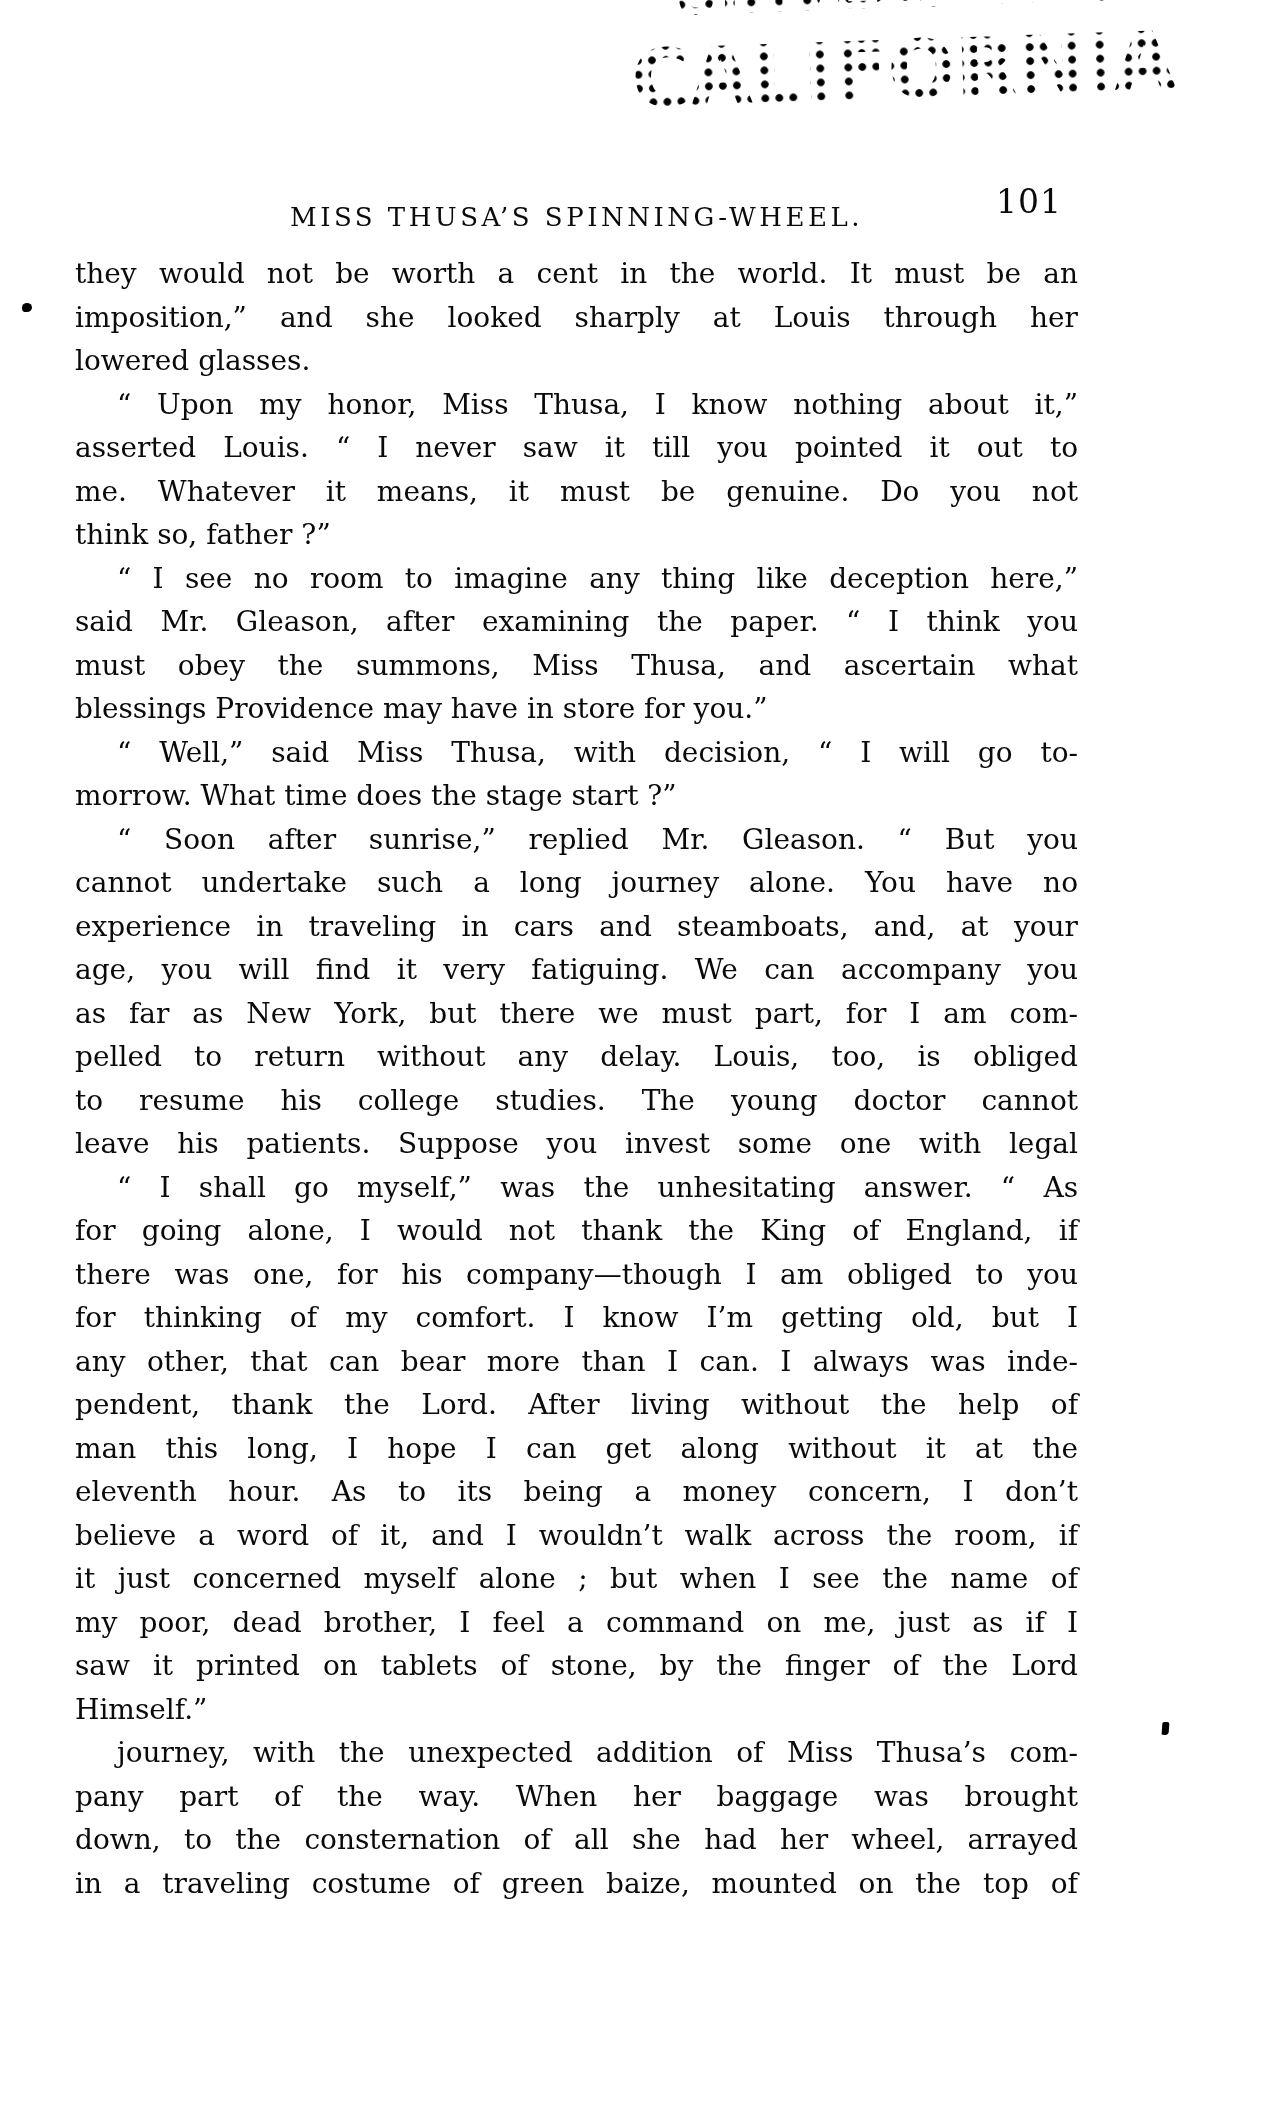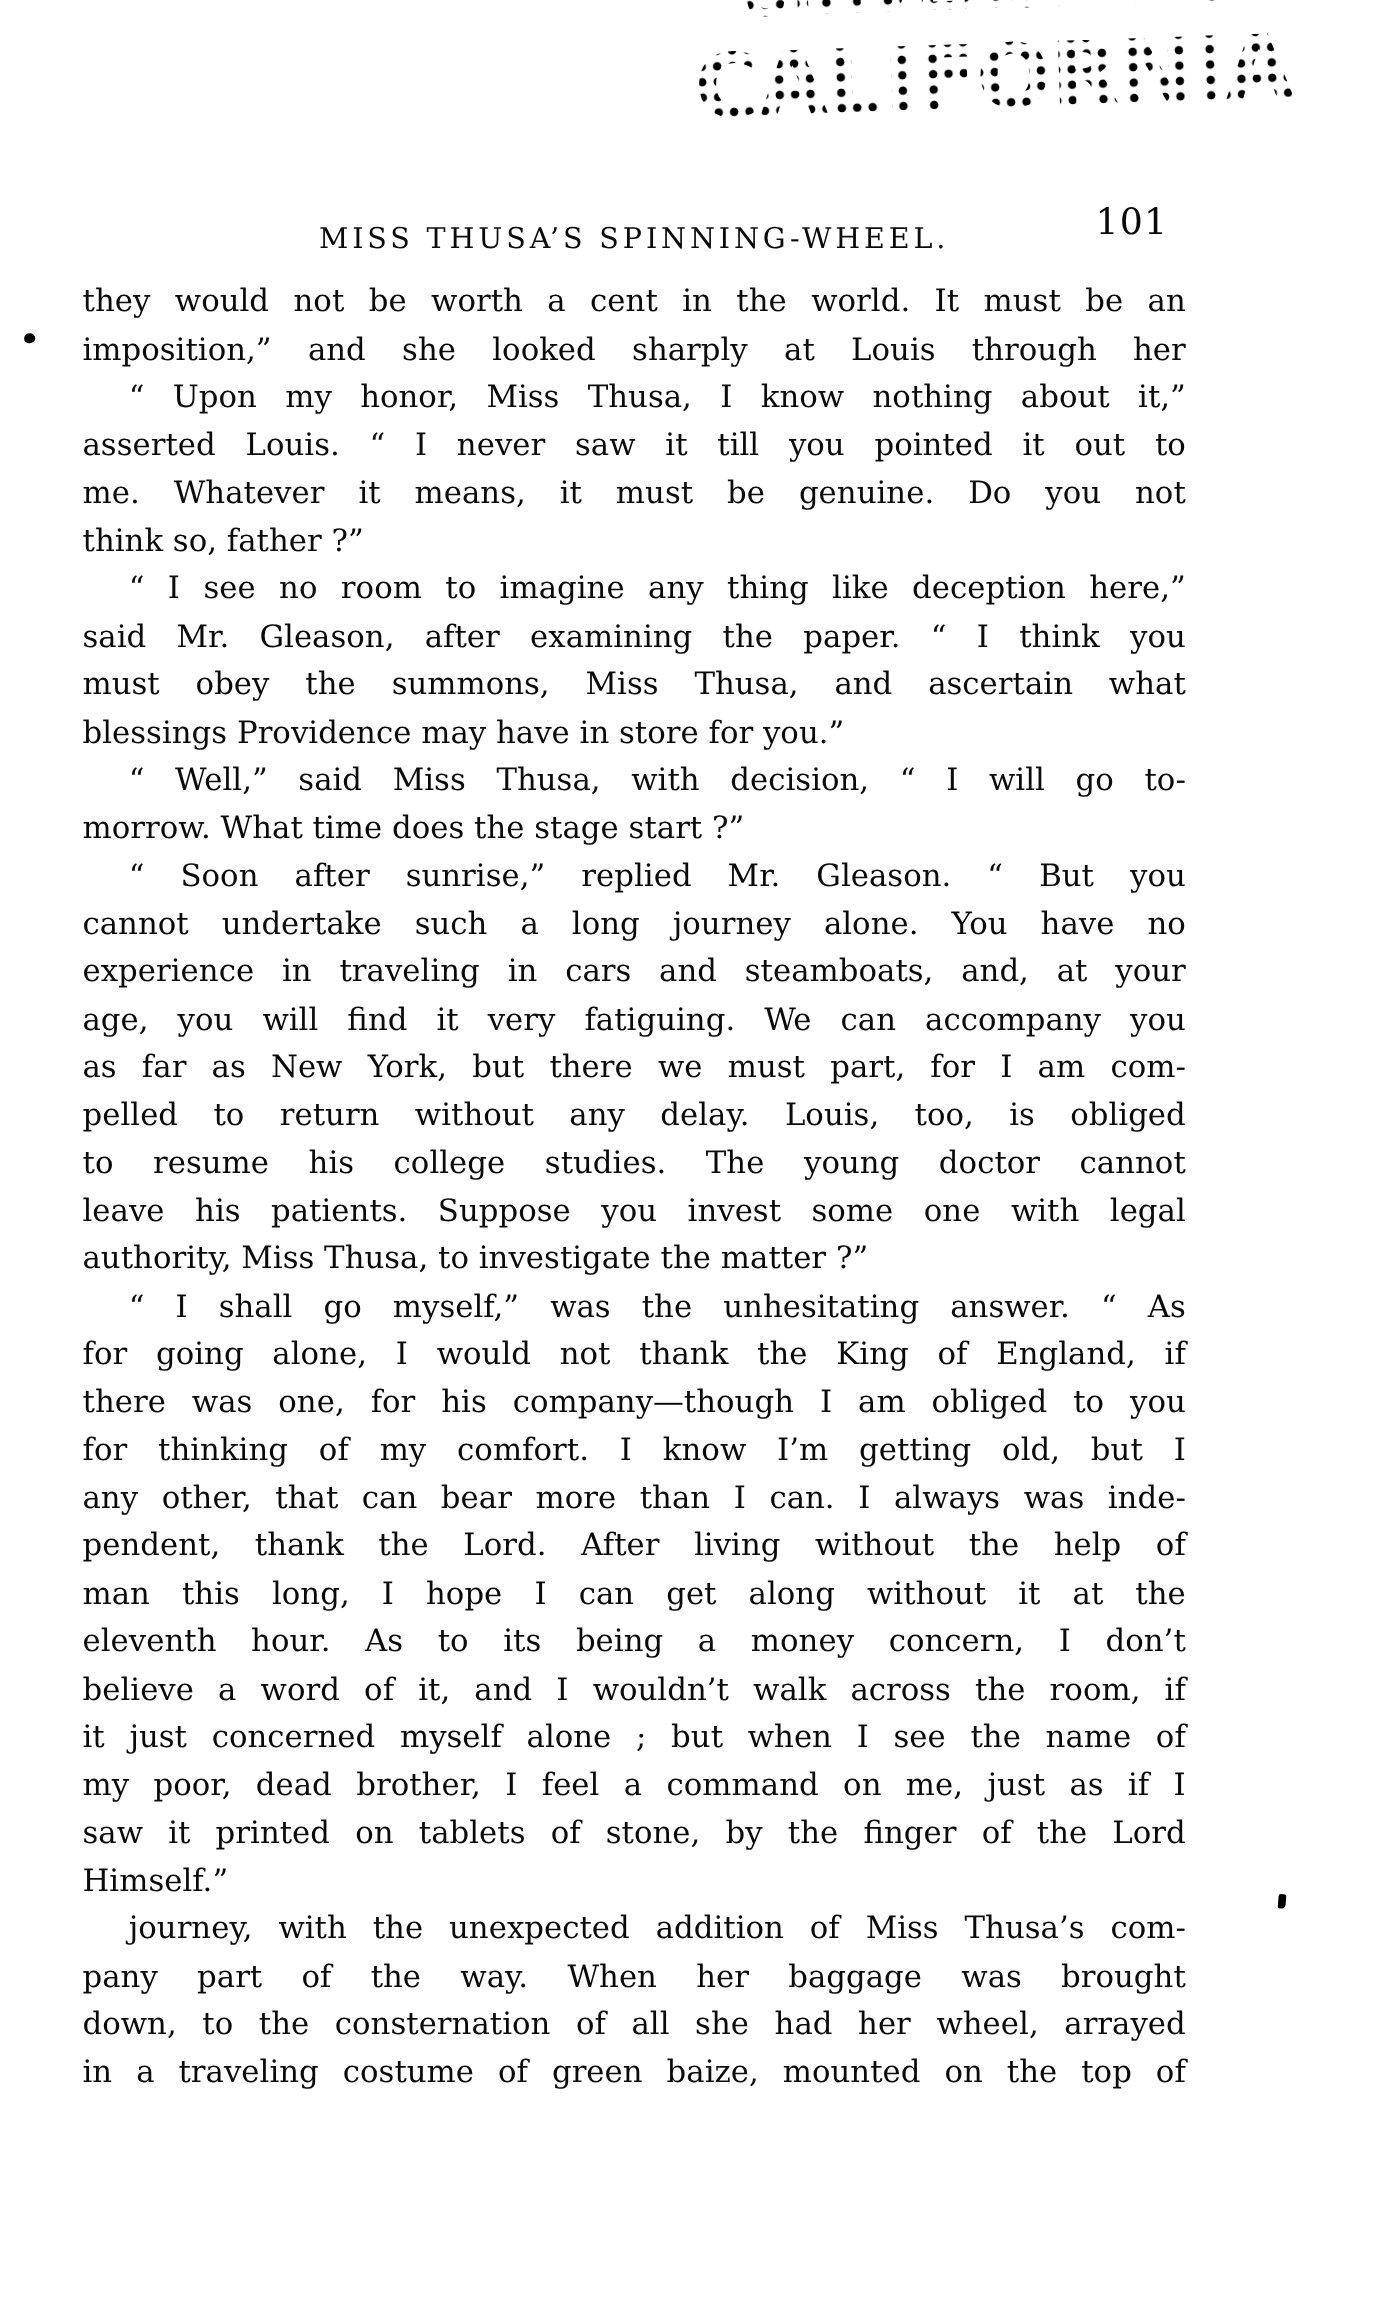--- a/index.html
+++ b/index.html
@@ -124,20 +124,21 @@
 
   <div class="header">
     <span class="running-title">MISS THUSA’S SPINNING-WHEEL.</span>
     <span class="page-number">101</span>
   </div>
 
   <div class="text-block">
       <div class="para">
         <div class="line">they would not be worth a cent in the world.  It must be an</div>
         <div class="line">imposition,” and she looked sharply at Louis through her</div>
+        <div class="line last">lowered glasses.</div>
       </div>
       <div class="para indent">
         <div class="line">“ Upon my honor, Miss Thusa, I know nothing about it,”</div>
         <div class="line">asserted Louis.  “ I never saw it till you pointed it out to</div>
         <div class="line">me.  Whatever it means, it must be genuine.  Do you not</div>
         <div class="line last">think so, father ?”</div>
       </div>
       <div class="para indent">
         <div class="line">“ I see no room to imagine any thing like deception here,”</div>
         <div class="line">said Mr. Gleason, after examining the paper.  “ I think you</div>
@@ -150,21 +151,20 @@
       </div>
       <div class="para indent">
         <div class="line">“ Soon after sunrise,” replied Mr. Gleason.  “ But you</div>
         <div class="line">cannot undertake such a long journey alone.  You have no</div>
         <div class="line">experience in traveling in cars and steamboats, and, at your</div>
         <div class="line">age, you will find it very fatiguing.  We can accompany you</div>
         <div class="line">as far as New York, but there we must part, for I am com-</div>
         <div class="line">pelled to return without any delay.  Louis, too, is obliged</div>
         <div class="line">to resume his college studies.  The young doctor cannot</div>
         <div class="line">leave his patients.  Suppose you invest some one with legal</div>
-        <div class="line last">authority, Miss Thusa, to investigate the matter ?”</div>
       </div>
       <div class="para indent">
         <div class="line">“ I shall go myself,” was the unhesitating answer.  “ As</div>
         <div class="line">for going alone, I would not thank the King of England, if</div>
         <div class="line">there was one, for his company—though I am obliged to you</div>
         <div class="line">for thinking of my comfort.  I know I’m getting old, but I</div>
         <div class="line">any other, that can bear more than I can.  I always was inde-</div>
         <div class="line">pendent, thank the Lord.  After living without the help of</div>
         <div class="line">man this long, I hope I can get along without it at the</div>
         <div class="line">eleventh hour.  As to its being a money concern, I don’t</div>

